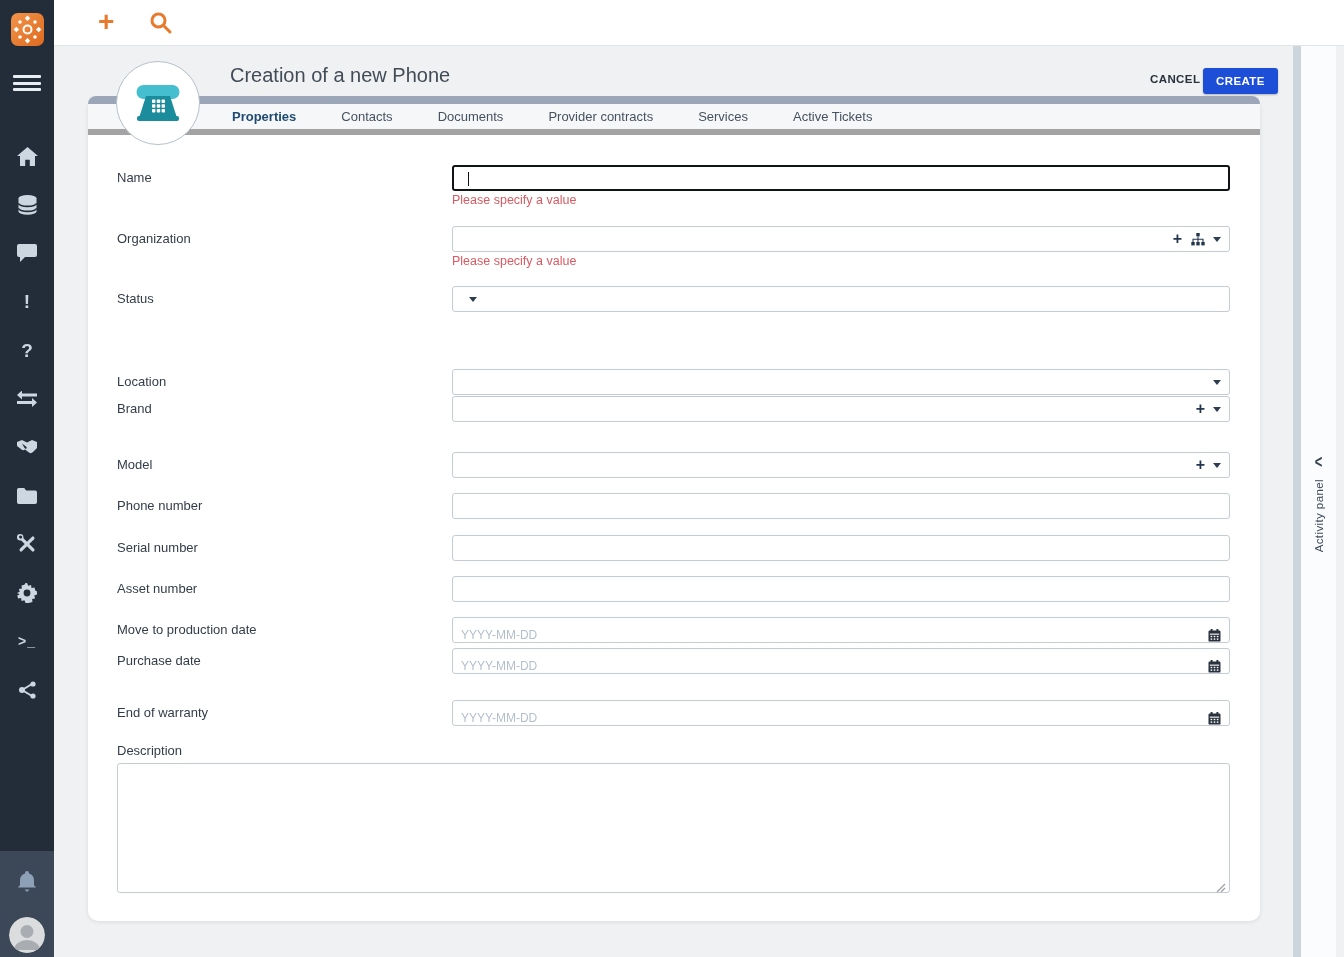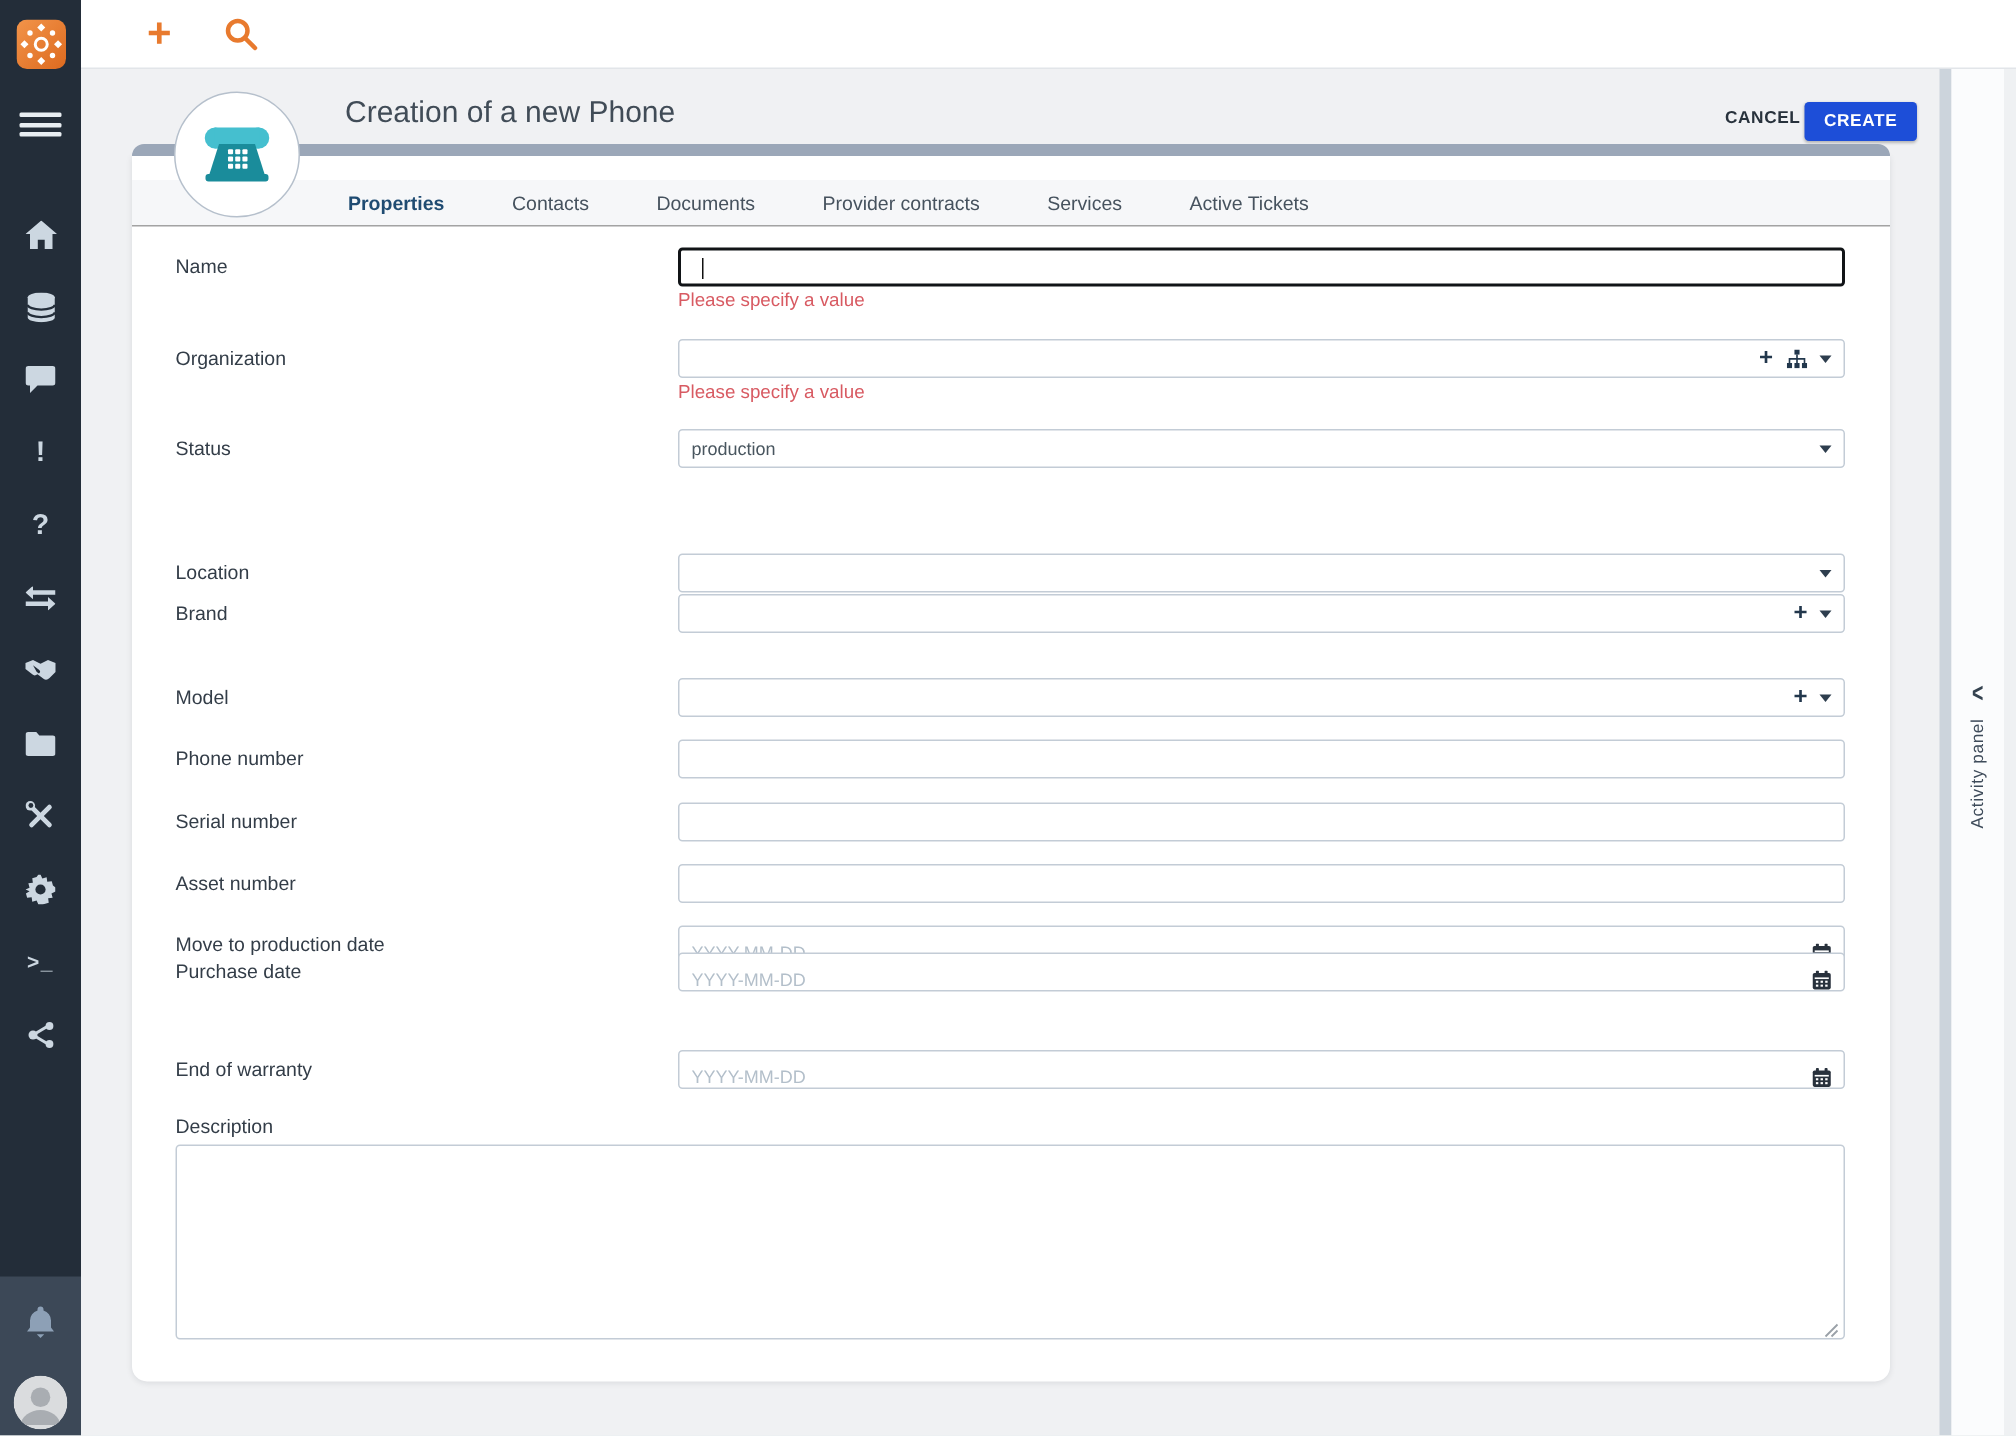--- a/index.html
+++ b/index.html
@@ -35,21 +35,21 @@
   .page-title{position:absolute;left:230px;top:64px;font-size:20px;color:#414c57;}
   .btn-cancel{position:absolute;left:1144px;top:72px;font-size:11.5px;font-weight:700;color:#28323c;letter-spacing:.4px;cursor:pointer;background:none;border:none;}
   .btn-create{position:absolute;left:1203px;top:68px;background:#1d4ed8;color:#fff;font-size:11.5px;font-weight:700;letter-spacing:.4px;border:none;border-radius:3px;padding:7px 13px;cursor:pointer;box-shadow:0 1px 2px rgba(0,0,0,.25);}
 
   
   .obj-circle{position:absolute;left:116px;top:61px;width:84px;height:84px;background:#fff;border:1px solid #b6c0cc;border-radius:50%;z-index:12;display:flex;align-items:center;justify-content:center;}
 
   
   .accent-bar{position:absolute;left:88px;top:96px;width:1172px;height:8px;background:#9ba7b8;border-radius:8px 8px 0 0;z-index:5;}
   .card{position:absolute;left:88px;top:104px;width:1172px;height:817px;background:#fff;border-radius:0 0 10px 10px;box-shadow:0 1px 4px rgba(20,30,40,.10);z-index:4;}
-  .tabstrip{position:absolute;left:0;top:0;width:1172px;height:31px;background:#f6f7f9;border-bottom:1px solid #a3a3a3;display:flex;align-items:center;padding-left:144px;gap:45px;margin-top:16px;}
+  .tabstrip{position:absolute;left:0;top:0;width:1172px;height:31px;background:#f6f7f9;border-bottom:6px solid #a3a3a3;display:flex;align-items:center;padding-left:144px;gap:45px;}
   .tab{font-size:13px;color:#46525e;cursor:pointer;white-space:nowrap;}
   .tab.active{color:#1f4b72;font-weight:700;}
 
   
   .form-layer{position:absolute;left:0;top:0;width:1084px;height:957px;z-index:10;pointer-events:none;}
   .form-layer > *{pointer-events:auto;}
   .frow{position:absolute;left:117px;width:1113px;height:26px;}
   .flabel{position:absolute;left:0;top:0;line-height:26px;font-size:13px;color:#333d48;}
   .fctrl{position:absolute;left:335px;top:0;width:778px;height:26px;}
   .tinput,.select-box,.lookup-box,.date-wrap{width:100%;height:26px;border:1px solid #c3ccd6;border-radius:3px;background:#fff;}
@@ -271,21 +271,20 @@
           <span class="tri"></span>
         </div>
       </div>
       <div class="err">Please specify a value</div>
     </div>
 
     <div class="frow" style="top:286px">
       <div class="flabel">Status</div>
       <div class="fctrl">
         <div class="select-box">
-          <span class="sel-value">production</span>
           <span class="tri"></span>
         </div>
       </div>
     </div>
 
 
     <div class="frow" style="top:369px">
       <div class="flabel">Location</div>
       <div class="fctrl">
         <div class="select-box">
@@ -356,21 +355,21 @@
                   <rect x="2.6" y="9.4" width="1.6" height="1.4"></rect>
                   <rect x="5.7" y="9.4" width="1.6" height="1.4"></rect>
                   <rect x="8.8" y="9.4" width="1.6" height="1.4"></rect>
                 </g>
             </svg>
           </span>
         </div>
       </div>
     </div>
 
-    <div class="frow" style="top:635px">
+    <div class="frow" style="top:648px">
       <div class="flabel">Purchase date</div>
       <div class="fctrl">
         <div class="date-wrap">
           <input class="date-input" placeholder="YYYY-MM-DD" style="">
           <span class="cal-ico">
             <svg width="13" height="13" viewBox="0 0 13 13">
               <rect x="2.6" y="0" width="2" height="3.4" rx="0.6" fill="#28313c"></rect>
                 <rect x="8.4" y="0" width="2" height="3.4" rx="0.6" fill="#28313c"></rect>
               <rect x="0.5" y="1.6" width="12" height="11" rx="1.2" fill="#28313c"></rect>
               <rect x="1.8" y="4.6" width="9.4" height="1.1" fill="#fff"></rect>

